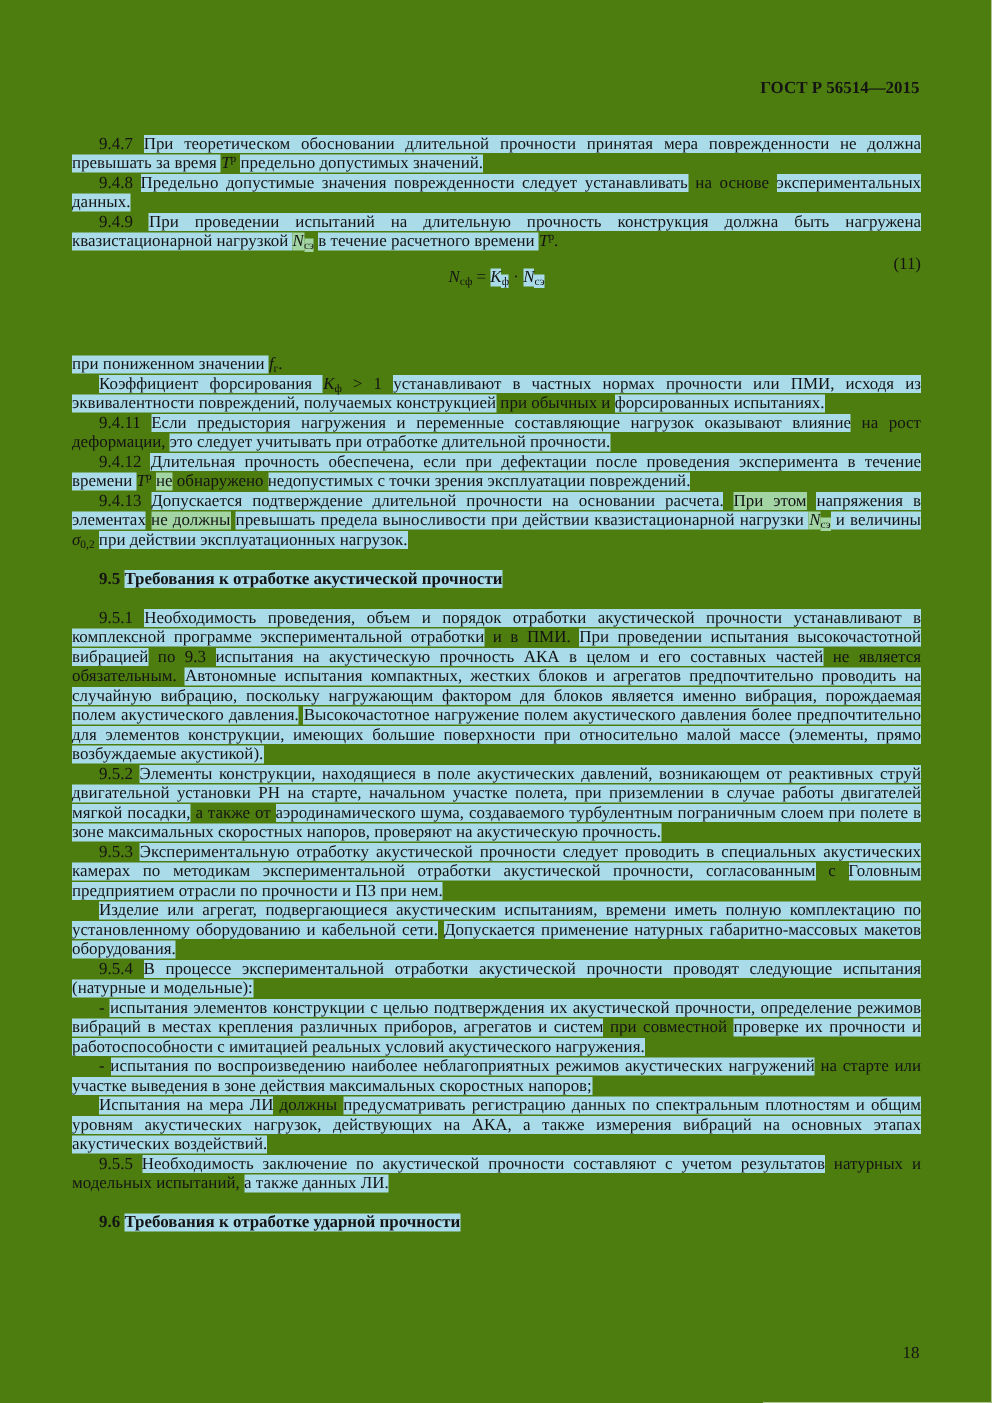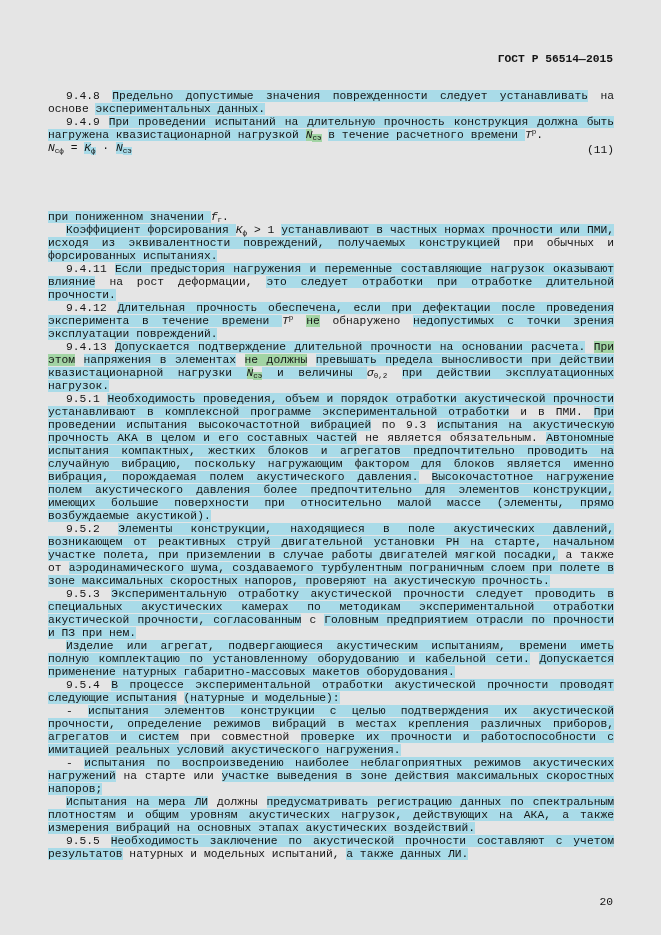--- a/index.html
+++ b/index.html
@@ -2,23 +2,23 @@
 <html lang="ru"><head>
 <meta charset="utf-8">
 <style>
   * { box-sizing: border-box; }
   html, body { margin: 0; padding: 0; background: #ffffff; }
 
   .page {
     position: relative;
     width: 661px;
     height: 935px;
-    background: #e5e5e5;
+    background: #4d7c0f;
     color: #141414;
-    font-family: Liberation Mono, monospace;
+    font-family: Liberation Serif, serif;
     font-size: 11.3px;
     line-height: 13px;
     overflow: hidden;
   }
 
   .doc-header {
     position: absolute;
     top: 53px;
     right: 48px;
     font-weight: bold;
@@ -34,21 +34,21 @@
 
   .content p { margin: 0; padding: 0; text-indent: 18px; }
   .content p.noindent { text-indent: 0; margin-top: 40px; }
   .content p.heading {
     font-weight: bold;
     margin: 13px 0;
     text-align: left;
   }
 
   .formula-row { position: relative; height: 27px; margin: 2px 0 4px; }
-  .formula-abs { position: absolute; left: 0; right: 0; bottom: 16px; }
+  .formula-abs { position: absolute; left: 0; right: 0; bottom: 5px; text-align: center; }
   .fnum { position: absolute; right: 0; top: 0; }
 
   sub, sup { font-size: 7.6px; line-height: 0; position: relative; vertical-align: baseline; }
   sup { top: -4px; }
   sub { top: 2px; }
 
   .it { font-style: italic; }
   .hl-c { background: #a9dbe8; }
   .hl-g { background: #a2d4a4; }
 
@@ -58,36 +58,39 @@
     bottom: 26px;
   }
 </style>
 </head>
 <body>
 
 <div class="page">
   <div class="doc-header">ГОСТ Р 56514—2015</div>
 
   <div class="content">
+      <p class="body"><span>9.4.7 </span><span class="hl-c">При теоретическом обосновании длительной прочности принятая мера поврежденности не должна превышать за время </span><span class="it">Т</span><sup>р</sup><span> </span><span class="hl-c">предельно допустимых значений.</span></p>
       <p class="body"><span>9.4.8 </span><span class="hl-c">Предельно допустимые значения поврежденности следует устанавливать</span><span> на основе </span><span class="hl-c">экспериментальных данных.</span></p>
       <p class="body"><span>9.4.9 </span><span class="hl-c">При проведении испытаний на длительную прочность конструкция должна быть нагружена квазистационарной нагрузкой </span><span class="it hl-g">N</span><sub class="hl-g">сэ</sub><span> </span><span class="hl-c">в течение расчетного времени </span><span class="it">Т</span><sup>р</sup><span>.</span></p>
       <div class="formula-row">
         <span class="formula-abs"><span class="it">N</span><sub>сф</sub><span> = </span><span class="it hl-c">К</span><sub class="hl-c">ф</sub><span> · </span><span class="it hl-c">N</span><sub class="hl-c">сэ</sub></span>
         <span class="fnum">(11)</span>
       </div>
       <p class="noindent"><span class="hl-c">при пониженном значении </span><span class="it">f</span><sub>г</sub><span>.</span></p>
       <p class="body"><span class="hl-c">Коэффициент форсирования </span><span class="it">К</span><sub>ф</sub><span> &gt; 1 </span><span class="hl-c">устанавливают в частных нормах прочности или ПМИ, исходя из эквивалентности повреждений, получаемых конструкцией</span><span> при обычных и </span><span class="hl-c">форсированных испытаниях.</span></p>
-      <p class="body"><span>9.4.11 </span><span class="hl-c">Если предыстория нагружения и переменные составляющие нагрузок оказывают влияние</span><span> на рост деформации, </span><span class="hl-c">это следует отработки при отработке длительной прочности.</span></p>
+      <p class="body"><span>9.4.11 </span><span class="hl-c">Если предыстория нагружения и переменные составляющие нагрузок оказывают влияние</span><span> на рост деформации, </span><span class="hl-c">это следует учитывать при отработке длительной прочности.</span></p>
       <p class="body"><span>9.4.12 </span><span class="hl-c">Длительная прочность обеспечена, если при дефектации после проведения эксперимента в течение времени </span><span class="it">Т</span><sup>р</sup><span> </span><span class="hl-g">не</span><span> обнаружено </span><span class="hl-c">недопустимых с точки зрения эксплуатации повреждений.</span></p>
       <p class="body"><span>9.4.13 </span><span class="hl-c">Допускается подтверждение длительной прочности на основании расчета.</span><span> </span><span class="hl-g">При этом</span><span> </span><span class="hl-c">напряжения в элементах</span><span> </span><span class="hl-g">не должны</span><span> </span><span class="hl-c">превышать предела выносливости при действии квазистационарной нагрузки </span><span class="it hl-g">N</span><sub class="hl-g">сэ</sub><span class="hl-c"> и величины </span><span class="it">σ</span><sub>0,2</sub><span> </span><span class="hl-c">при действии эксплуатационных нагрузок.</span></p>
+      <p class="heading"><span>9.5 </span><span class="hl-c">Требования к отработке акустической прочности</span></p>
       <p class="body"><span>9.5.1 </span><span class="hl-c">Необходимость проведения, объем и порядок отработки акустической прочности устанавливают в комплексной программе экспериментальной отработки</span><span> и в ПМИ. </span><span class="hl-c">При проведении испытания высокочастотной вибрацией</span><span> по 9.3 </span><span class="hl-c">испытания на акустическую прочность АКА в целом и его составных частей</span><span> не является обязательным. </span><span class="hl-c">Автономные испытания компактных, жестких блоков и агрегатов предпочтительно проводить на случайную вибрацию, поскольку нагружающим фактором для блоков является именно вибрация, порождаемая полем акустического давления.</span><span> </span><span class="hl-c">Высокочастотное нагружение полем акустического давления более предпочтительно для элементов конструкции, имеющих большие поверхности при относительно малой массе (элементы, прямо возбуждаемые акустикой).</span></p>
       <p class="body"><span>9.5.2 </span><span class="hl-c">Элементы конструкции, находящиеся в поле акустических давлений, возникающем от реактивных струй двигательной установки РН на старте, начальном участке полета, при приземлении в случае работы двигателей мягкой посадки,</span><span> а также от </span><span class="hl-c">аэродинамического шума, создаваемого турбулентным пограничным слоем при полете в зоне максимальных скоростных напоров, проверяют на акустическую прочность.</span></p>
       <p class="body"><span>9.5.3 </span><span class="hl-c">Экспериментальную отработку акустической прочности следует проводить в специальных акустических камерах по методикам экспериментальной отработки акустической прочности, согласованным</span><span> с </span><span class="hl-c">Головным предприятием отрасли по прочности и ПЗ при нем.</span></p>
       <p class="body"><span class="hl-c">Изделие или агрегат, подвергающиеся акустическим испытаниям, времени иметь полную комплектацию по установленному оборудованию и кабельной сети.</span><span> </span><span class="hl-c">Допускается применение натурных габаритно-массовых макетов оборудования.</span></p>
       <p class="body"><span>9.5.4 </span><span class="hl-c">В процессе экспериментальной отработки акустической прочности проводят следующие испытания</span><span> </span><span class="hl-c">(натурные и модельные):</span></p>
       <p class="body"><span>- </span><span class="hl-c">испытания элементов конструкции с целью подтверждения их акустической прочности, определение режимов вибраций в местах крепления различных приборов, агрегатов и систем</span><span> при совместной </span><span class="hl-c">проверке их прочности и работоспособности с имитацией реальных условий акустического нагружения.</span></p>
       <p class="body"><span>- </span><span class="hl-c">испытания по воспроизведению наиболее неблагоприятных режимов акустических нагружений</span><span> на старте или </span><span class="hl-c">участке выведения в зоне действия максимальных скоростных напоров;</span></p>
       <p class="body"><span class="hl-c">Испытания на мера ЛИ</span><span> должны </span><span class="hl-c">предусматривать регистрацию данных по спектральным плотностям и общим уровням акустических нагрузок, действующих на АКА, а также измерения вибраций на основных этапах акустических воздействий.</span></p>
       <p class="body"><span>9.5.5 </span><span class="hl-c">Необходимость заключение по акустической прочности составляют с учетом результатов</span><span> натурных и модельных испытаний, </span><span class="hl-c">а также данных ЛИ.</span></p>
+      <p class="heading"><span>9.6 </span><span class="hl-c">Требования к отработке ударной прочности</span></p>
     </div>
 
-  <div class="page-number">20</div>
+  <div class="page-number">18</div>
 </div>
 
 </body></html>

